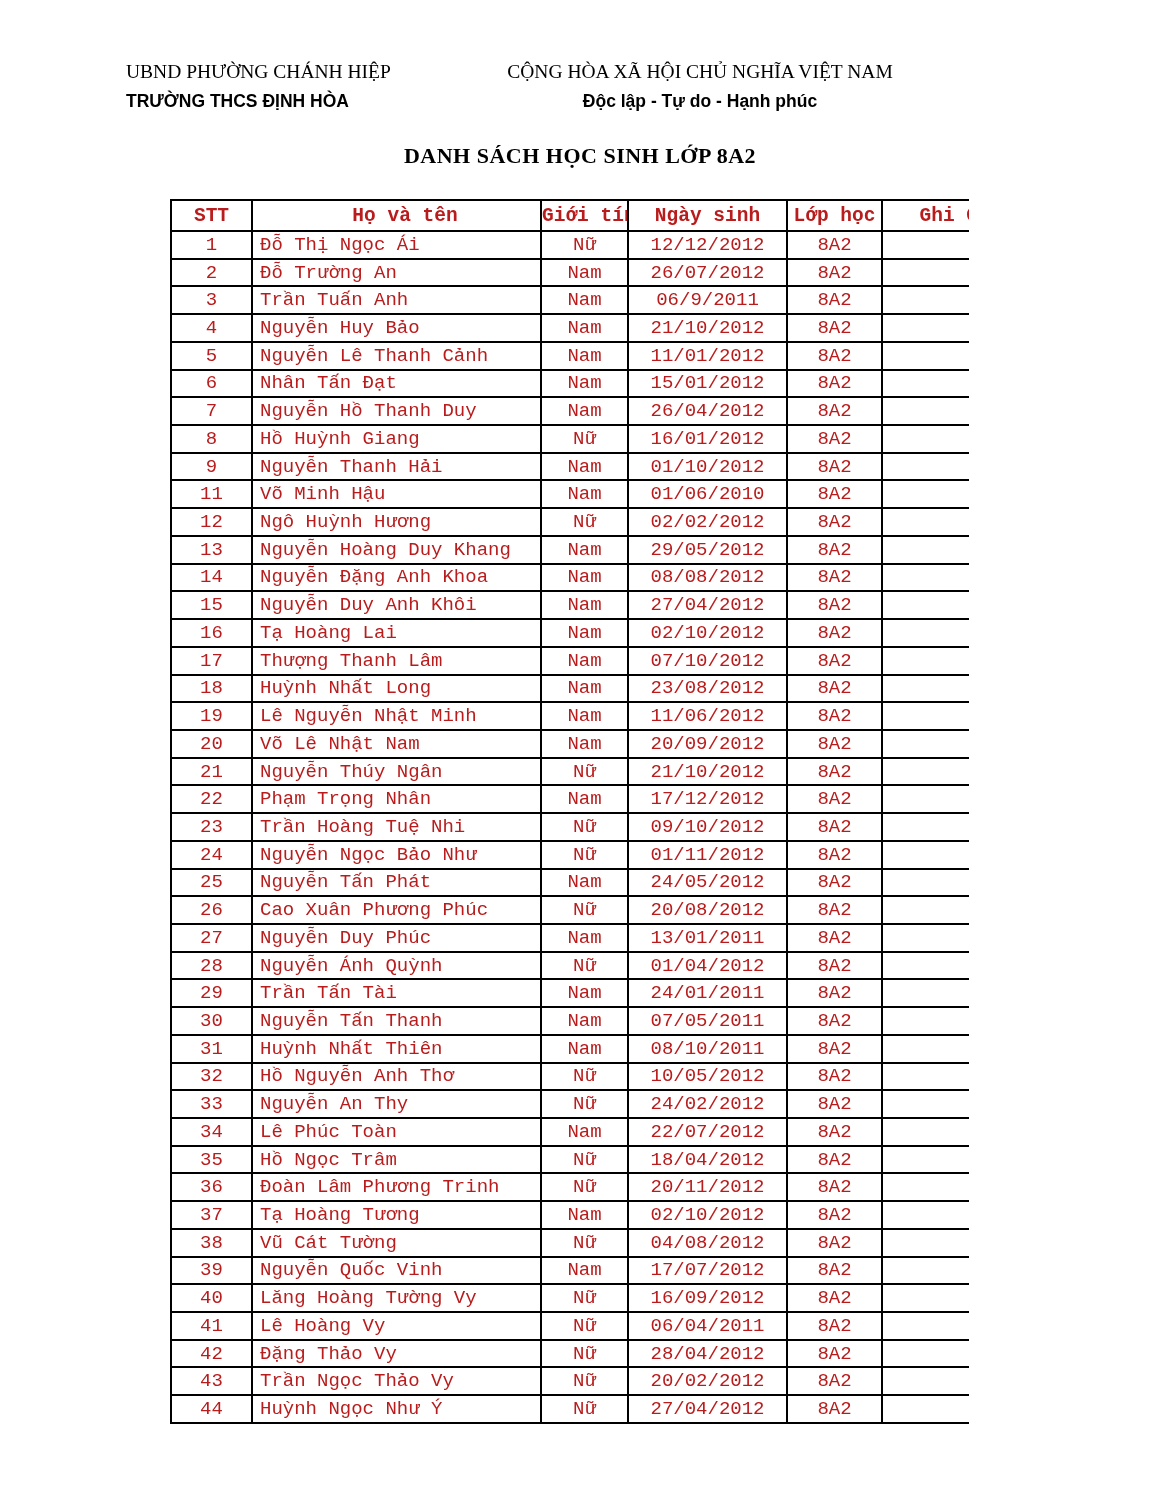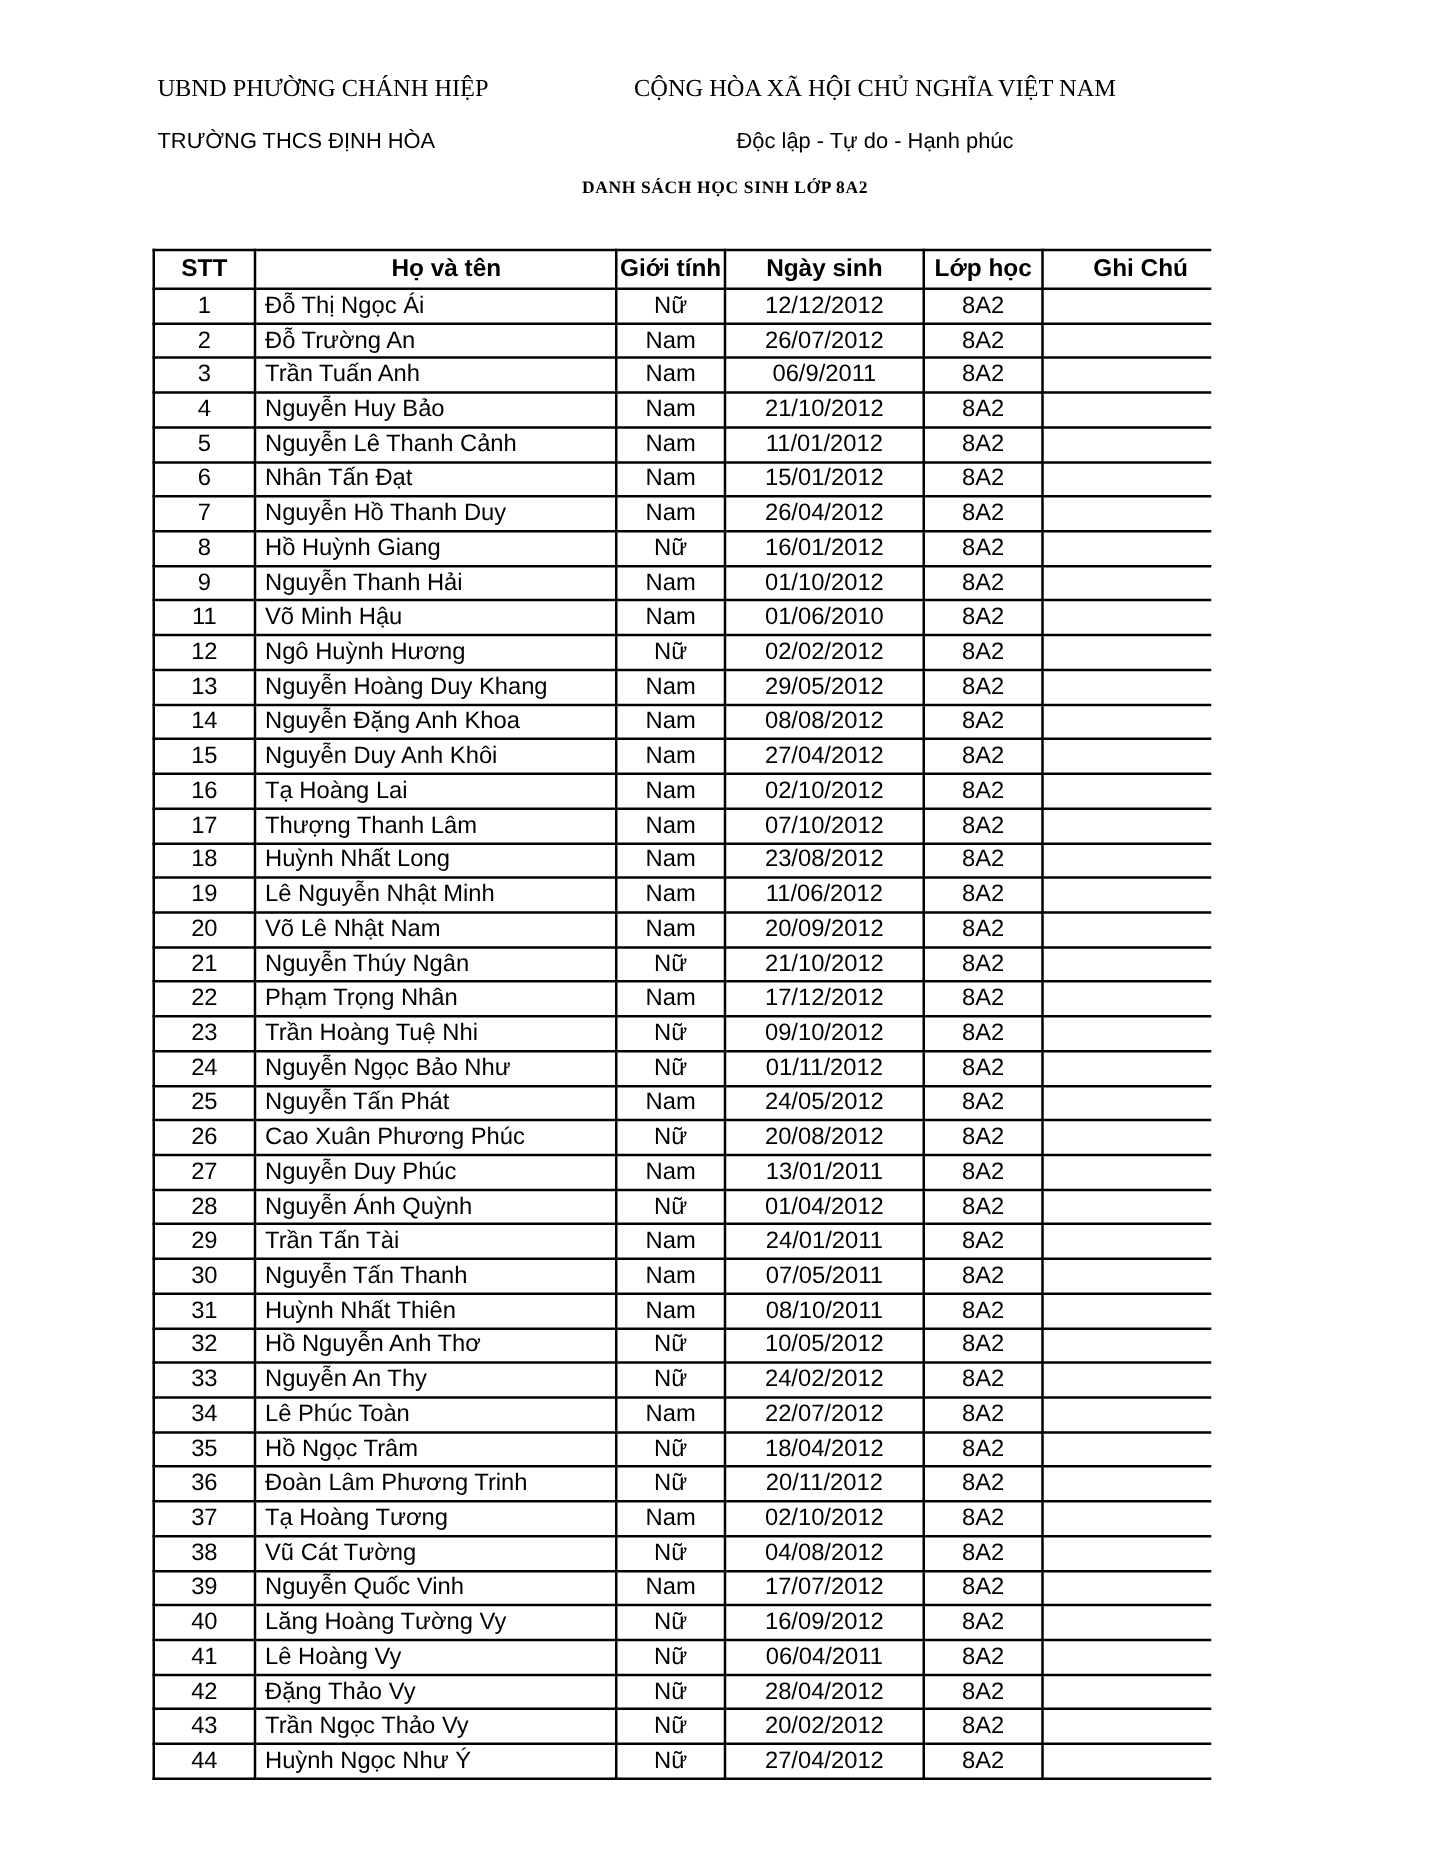--- a/index.html
+++ b/index.html
@@ -38,54 +38,55 @@
     text-align: center;
   }
   .lh-serif-line {
     font-family: "Liberation Serif", serif;
     font-size: 19.5px;
     line-height: 23px;
     white-space: nowrap;
   }
   .lh-sans-line {
     font-family: "Liberation Sans", sans-serif;
-    font-weight: normal;
+    font-weight: bold;
     font-size: 17.5px;
     line-height: 21px;
-    margin-top: 19px;
+    margin-top: 8px;
     white-space: nowrap;
   }
 
   
   .doc-title {
     position: absolute;
     top: 143px;
     left: 0;
     width: 1160px;
     text-align: center;
     font-family: "Liberation Serif", serif;
     font-weight: bold;
-    font-size: 14px;
+    font-size: 22px;
     letter-spacing: 0.5px;
   }
 
   
   .table-wrap {
     position: absolute;
     top: 199px;
     left: 122px;
     width: 868px;
   }
   table.roster {
     border-collapse: collapse;
     table-layout: fixed;
     width: 868px;
-    font-family: Liberation Sans, sans-serif;
+    font-family: Liberation Mono, monospace;
     font-size: 19px;
-    color: #000000;
+    color: #b91c1c;
+    margin-left: 48px;
   }
   table.roster th, table.roster td {
     border: 2px solid #000000;
     padding: 0;
     overflow: hidden;
     white-space: nowrap;
     vertical-align: middle;
   }
   table.roster th {
     height: 29px;

